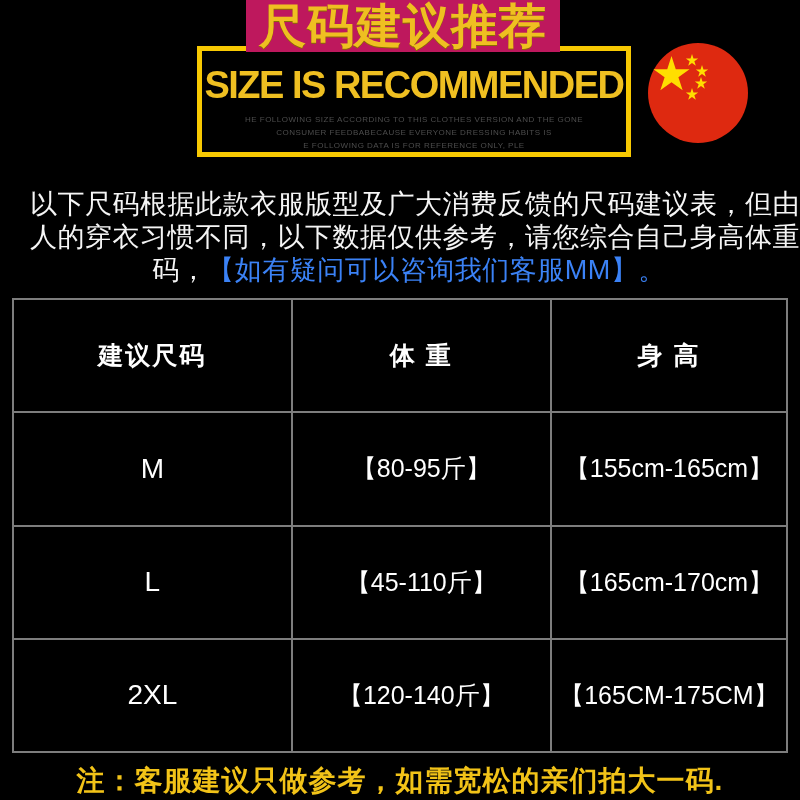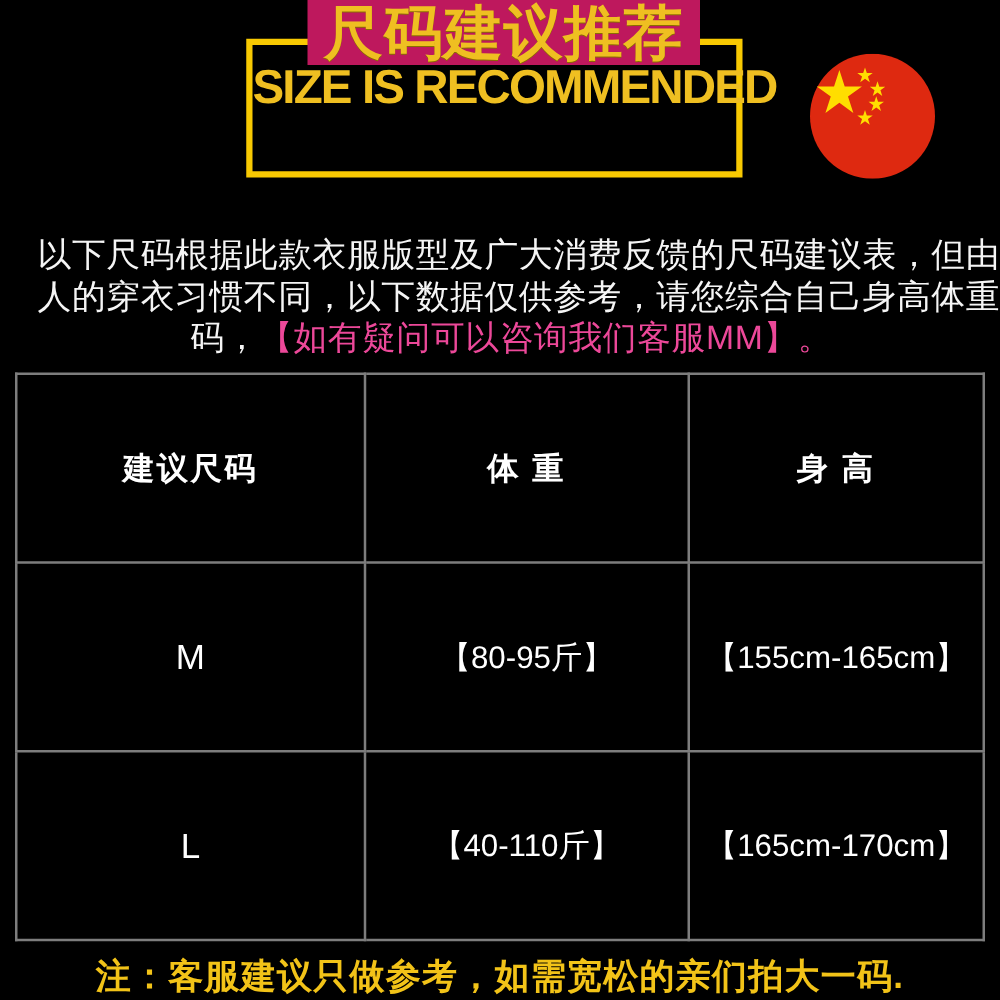--- a/index.html
+++ b/index.html
@@ -8,22 +8,22 @@
     width: 800px;
     height: 800px;
     background: #000;
     overflow: hidden;
     font-family: "Liberation Sans", sans-serif;
   }
 
   
   .title-frame {
     position: absolute;
-    left: 197px; top: 31px;
-    width: 397px; height: 111px;
+    left: 197px; top: 46px;
+    width: 434px; height: 111px;
     border: 5px solid #f8c902;
     box-sizing: border-box;
     z-index: 1;
   }
   .title-cn {
     position: absolute;
     left: 403px; top: 0px;
     transform: translateX(-50%);
     z-index: 2;
     background: #be185d;
@@ -67,21 +67,21 @@
     position: absolute;
     left: 30px; top: 188px;
     width: 758px;
     color: #f5f5f5;
     font-size: 27px;
     line-height: 33px;
     letter-spacing: 0.5px;
     white-space: nowrap;
   }
   .intro .line3 { text-align: center; }
-  .intro .hl { color: #ec4899; }
+  .intro .hl { color: #3b82f6; }
 
   
   .size-table {
     position: absolute;
     left: 12px; top: 298px;
     width: 776px; height: 455px;
     border-collapse: collapse;
     table-layout: fixed;
   }
   .size-table th, .size-table td {
@@ -118,20 +118,25 @@
 </style>
 </head>
 <body>
 
 <div class="page">
 
   <div>
     <div class="title-cn">尺码建议推荐</div>
     <div class="title-frame">
       <div class="title-en">SIZE IS RECOMMENDED</div>
+      <div class="subtext">
+        <div>HE FOLLOWING SIZE ACCORDING TO THIS CLOTHES VERSION AND THE GONE</div>
+        <div>CONSUMER FEEDBABECAUSE EVERYONE DRESSING HABITS IS</div>
+        <div>E FOLLOWING DATA IS FOR REFERENCE ONLY, PLE</div>
+      </div>
     </div>
     <div class="flag">
       <svg width="100" height="100" viewBox="0 0 100 100" xmlns="http://www.w3.org/2000/svg">
         <circle cx="50" cy="50" r="50" fill="#de2910"></circle>
         <g fill="#ffde00">
           <g transform="translate(23.5,32) scale(19)">
             <polygon points="0,-1 0.2245,-0.309 0.951,-0.309 0.363,0.118 0.588,0.809 0,0.382 -0.588,0.809 -0.363,0.118 -0.951,-0.309 -0.2245,-0.309"></polygon>
           </g>
           <g transform="translate(44,17.5) scale(6.5)">
             <polygon points="0,-1 0.2245,-0.309 0.951,-0.309 0.363,0.118 0.588,0.809 0,0.382 -0.588,0.809 -0.363,0.118 -0.951,-0.309 -0.2245,-0.309"></polygon>
@@ -168,21 +173,26 @@
       <th>体 重</th>
       <th>身 高</th>
     </tr>
     <tr>
       <td class="size-cell">M</td>
       <td class="range-cell">【80-95斤】</td>
       <td class="range-cell">【155cm-165cm】</td>
     </tr>
     <tr>
       <td class="size-cell">L</td>
-      <td class="range-cell">【40-110斤】</td>
+      <td class="range-cell">【45-110斤】</td>
       <td class="range-cell">【165cm-170cm】</td>
+    </tr>
+    <tr>
+      <td class="size-cell">2XL</td>
+      <td class="range-cell">【120-140斤】</td>
+      <td class="range-cell">【165CM-175CM】</td>
     </tr>
   </tbody>
     </table>
 
   <div class="footer-note">注：客服建议只做参考，如需宽松的亲们拍大一码.</div>
 
 </div>
 
 </body></html>

